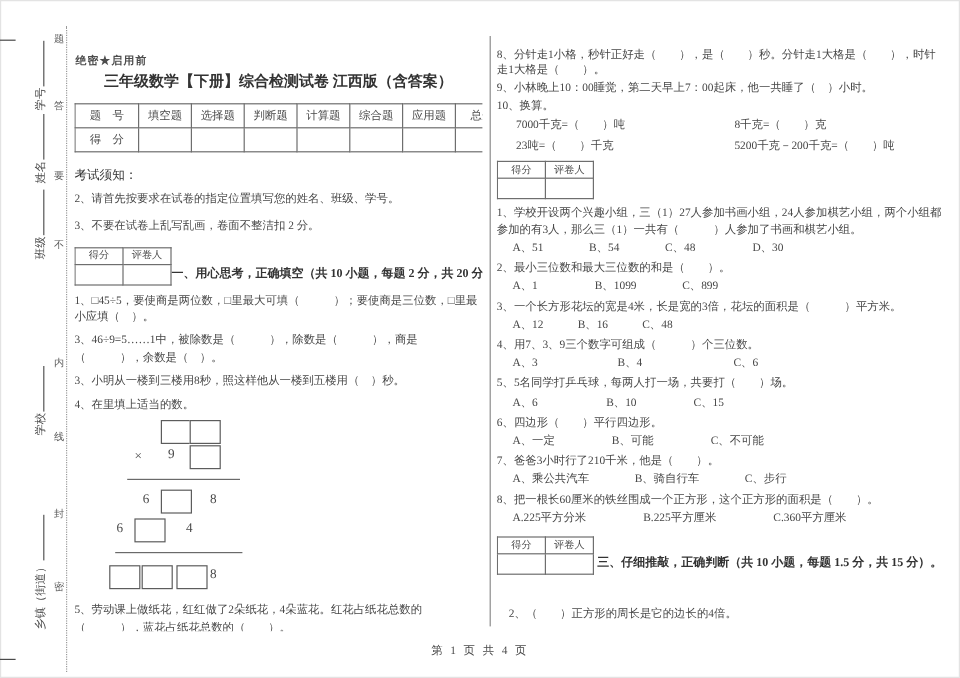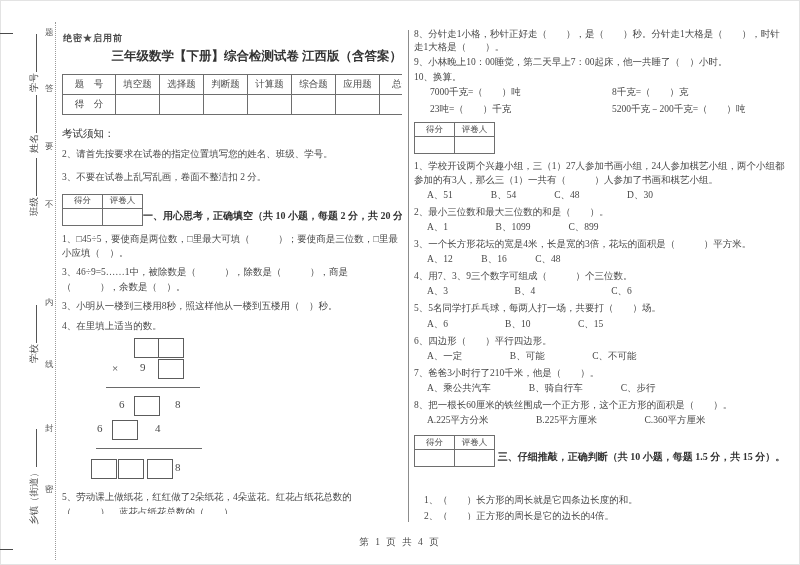--- a/index.html
+++ b/index.html
@@ -14,27 +14,27 @@
   .tick{position:absolute;left:0;width:13px;border-top:1.5px solid #4a4a4a;height:0;}
   .seal-dotted{position:absolute;left:55px;top:22px;height:538px;border-left:1px dotted #9a9a9a;}
   .seal-char{position:absolute;left:45px;width:10px;font-size:8.5px;color:#5a5a5a;line-height:1;}
   .seal-field{
     position:absolute;transform:rotate(-90deg);transform-origin:0 0;
     white-space:nowrap;font-size:9.5px;color:#4a4a4a;height:14px;
   }
   .seal-field .wline{display:inline-block;width:38px;height:3px;border-bottom:1px solid #555;margin-left:1px;}
 
   
-  .col{position:absolute;top:28px;overflow:hidden;}
+  .col{position:absolute;top:40px;overflow:hidden;}
   #col-left{left:62px;width:340px;height:486px;}
   #col-right{left:414px;width:374px;height:492px;}
   .divider{position:absolute;left:408px;top:30px;height:492px;border-left:1px solid #8c8c8c;}
 
   .classification{font-size:9px;font-weight:bold;color:#4d4d4d;margin:4px 0 3px 1px;letter-spacing:1px;}
-  .paper-title{text-align:right;font-size:12.5px;font-weight:bold;color:#333;margin:3px 0 9px;}
+  .paper-title{text-align:center;font-size:12.5px;font-weight:bold;color:#333;margin:3px 0 9px;}
 
   table.score{border-collapse:collapse;margin:0 auto 12px auto;padding-left:28px;}
   table.score td{border:1px solid #6e6e6e;text-align:center;font-size:9.5px;color:#4a4a4a;height:19px;padding:0 3px;min-width:37px;}
   table.score td.first{min-width:46px;}
 
   .notice-title{font-weight:normal;font-size:10.5px;color:#333;margin:2px 0 7px;}
   .notice-item{font-size:9.5px;margin-bottom:9px;line-height:1.45;}
 
   table.grader{border-collapse:collapse;flex:none;border-radius:12px;}
   table.grader td{border:1px solid #6e6e6e;width:37px;text-align:center;font-size:8.5px;color:#4a4a4a;height:13px;padding:0 1px;}
@@ -219,19 +219,18 @@
       <tr class="blank">
         <td></td>
         <td></td>
       </tr>
     </tbody>
       </table>
     <div class="sec-heading">三、仔细推敲，正确判断（共 10 小题，每题 1.5 分，共 15 分）。</div>
   </div>
 
   <div class="judge-list">
-    <div class="judge-item">1、（　　）长方形的周长就是它四条边长度的和。</div>
     <div class="judge-item">2、（　　）正方形的周长是它的边长的4倍。</div>
 
   </div>
 </div>
 
 <div class="footer">第 1 页 共 4 页</div>
 
 </body></html>

